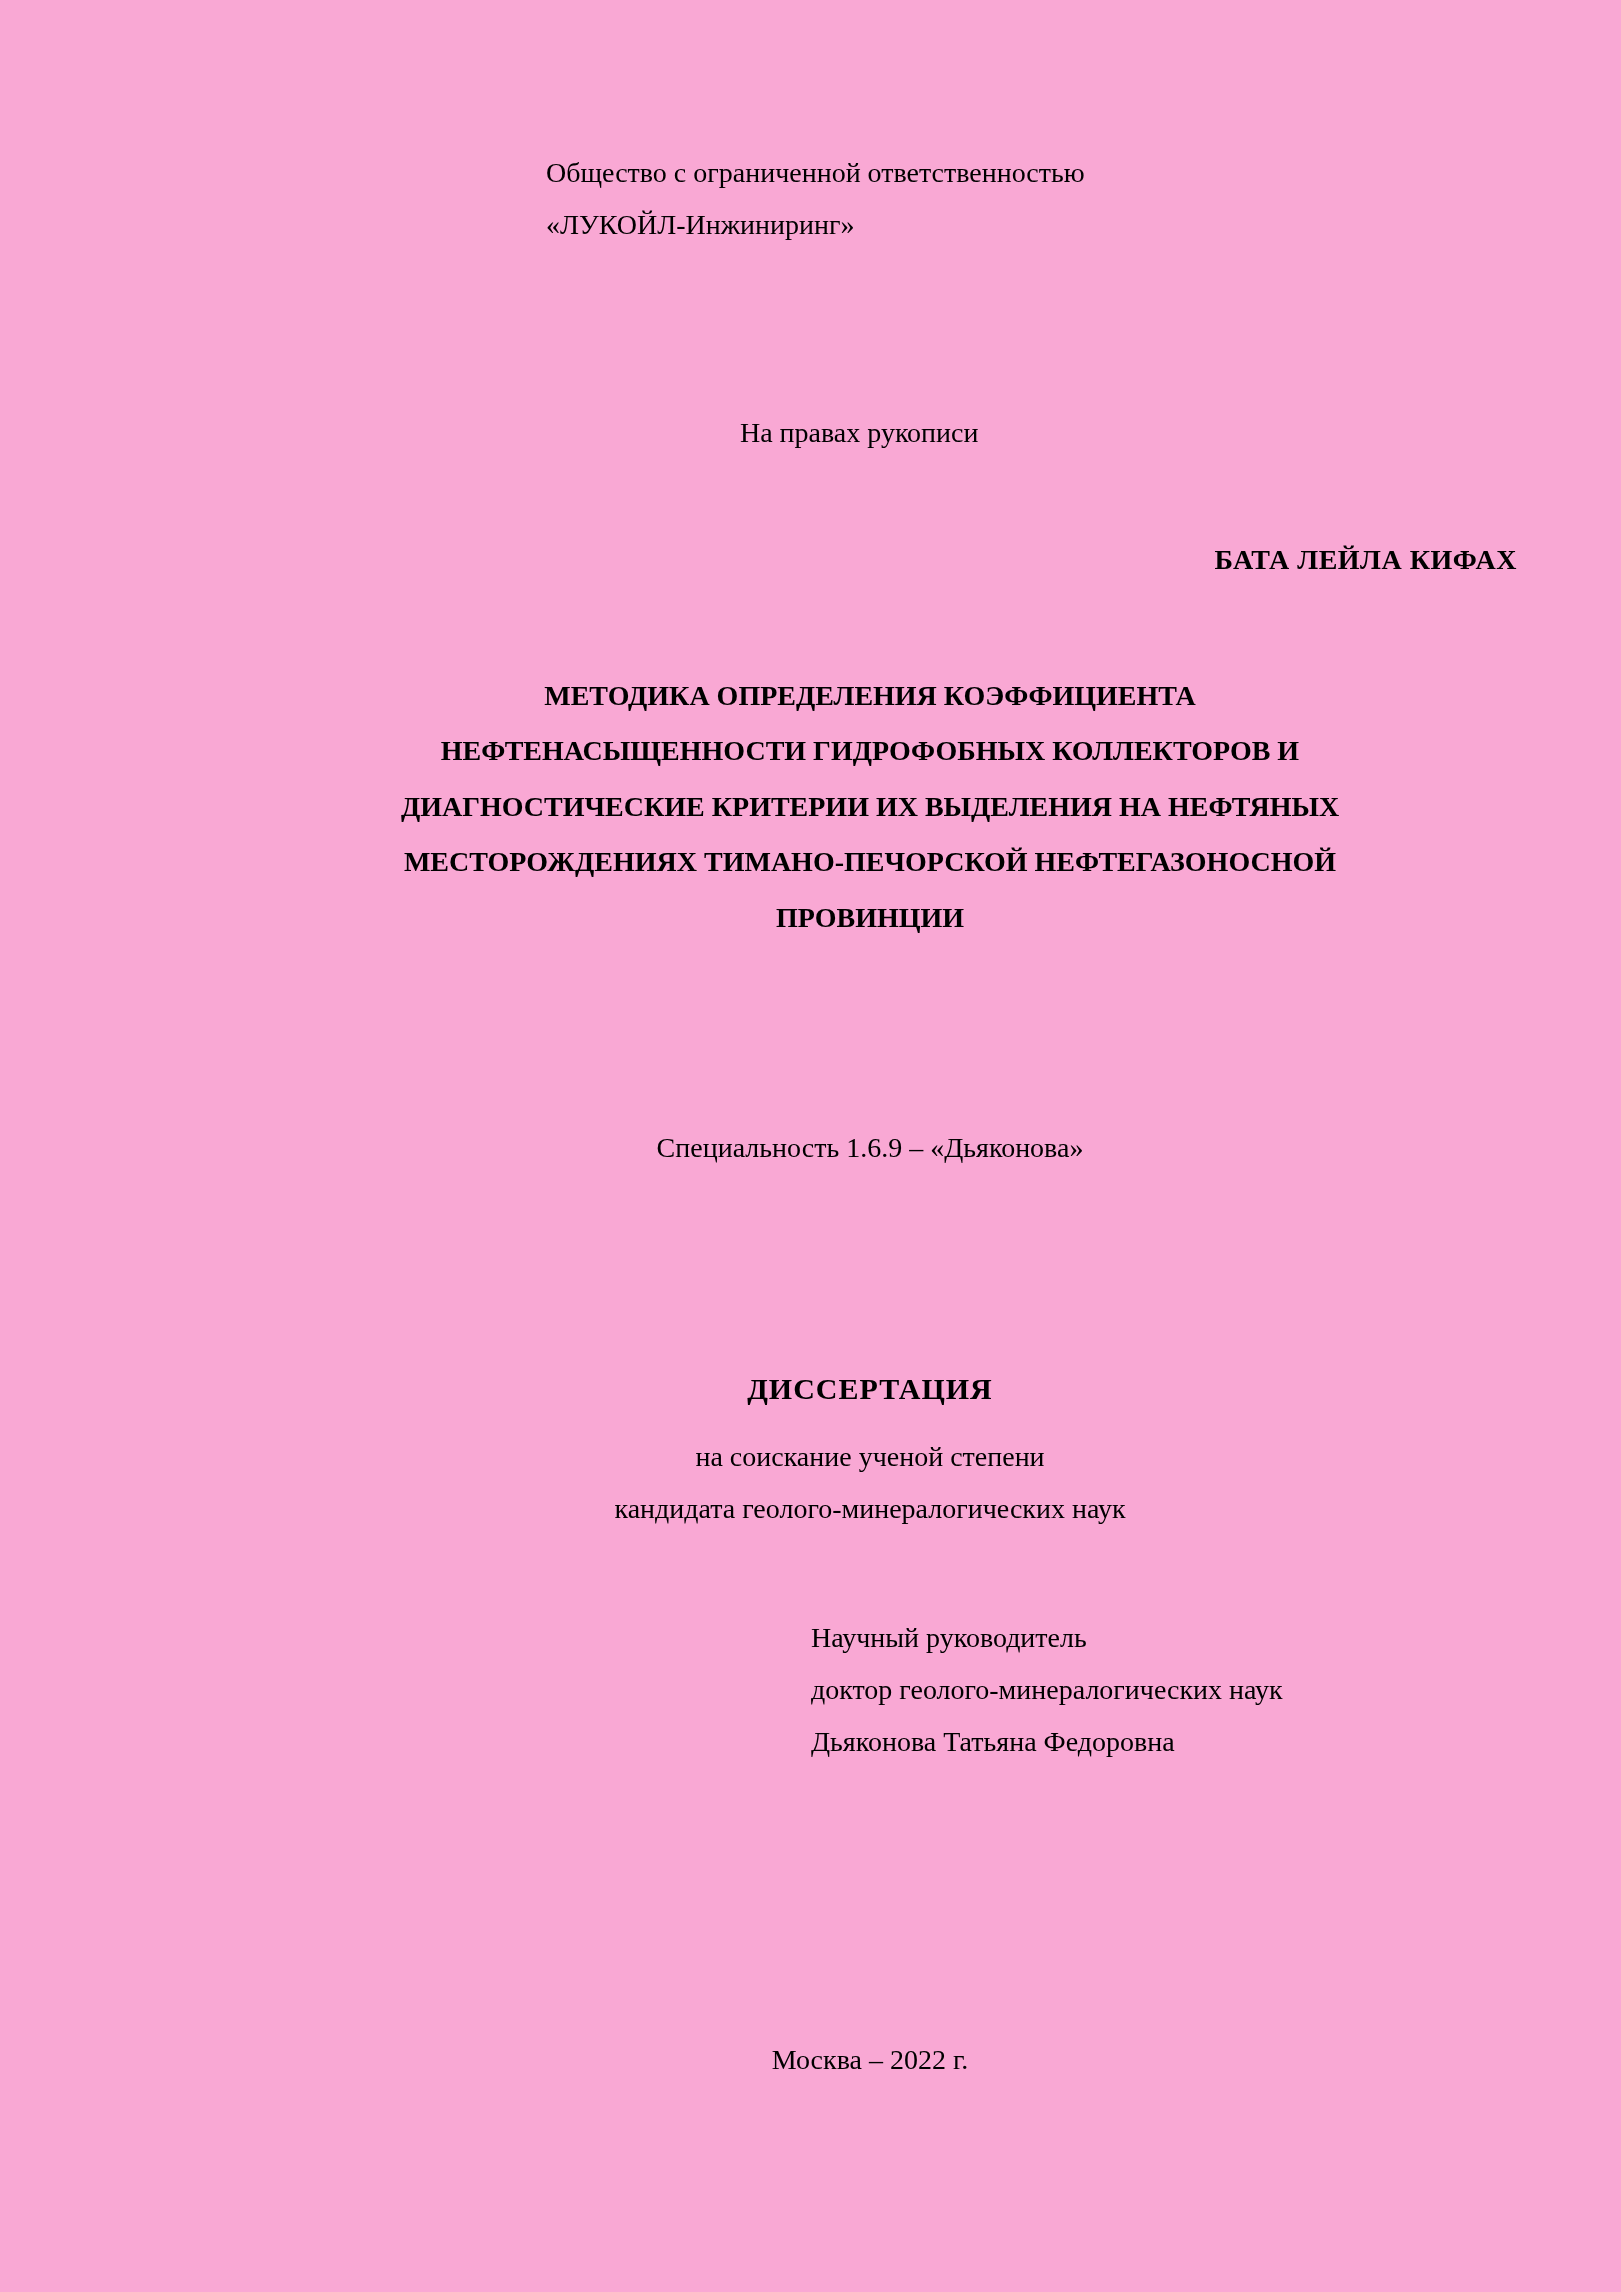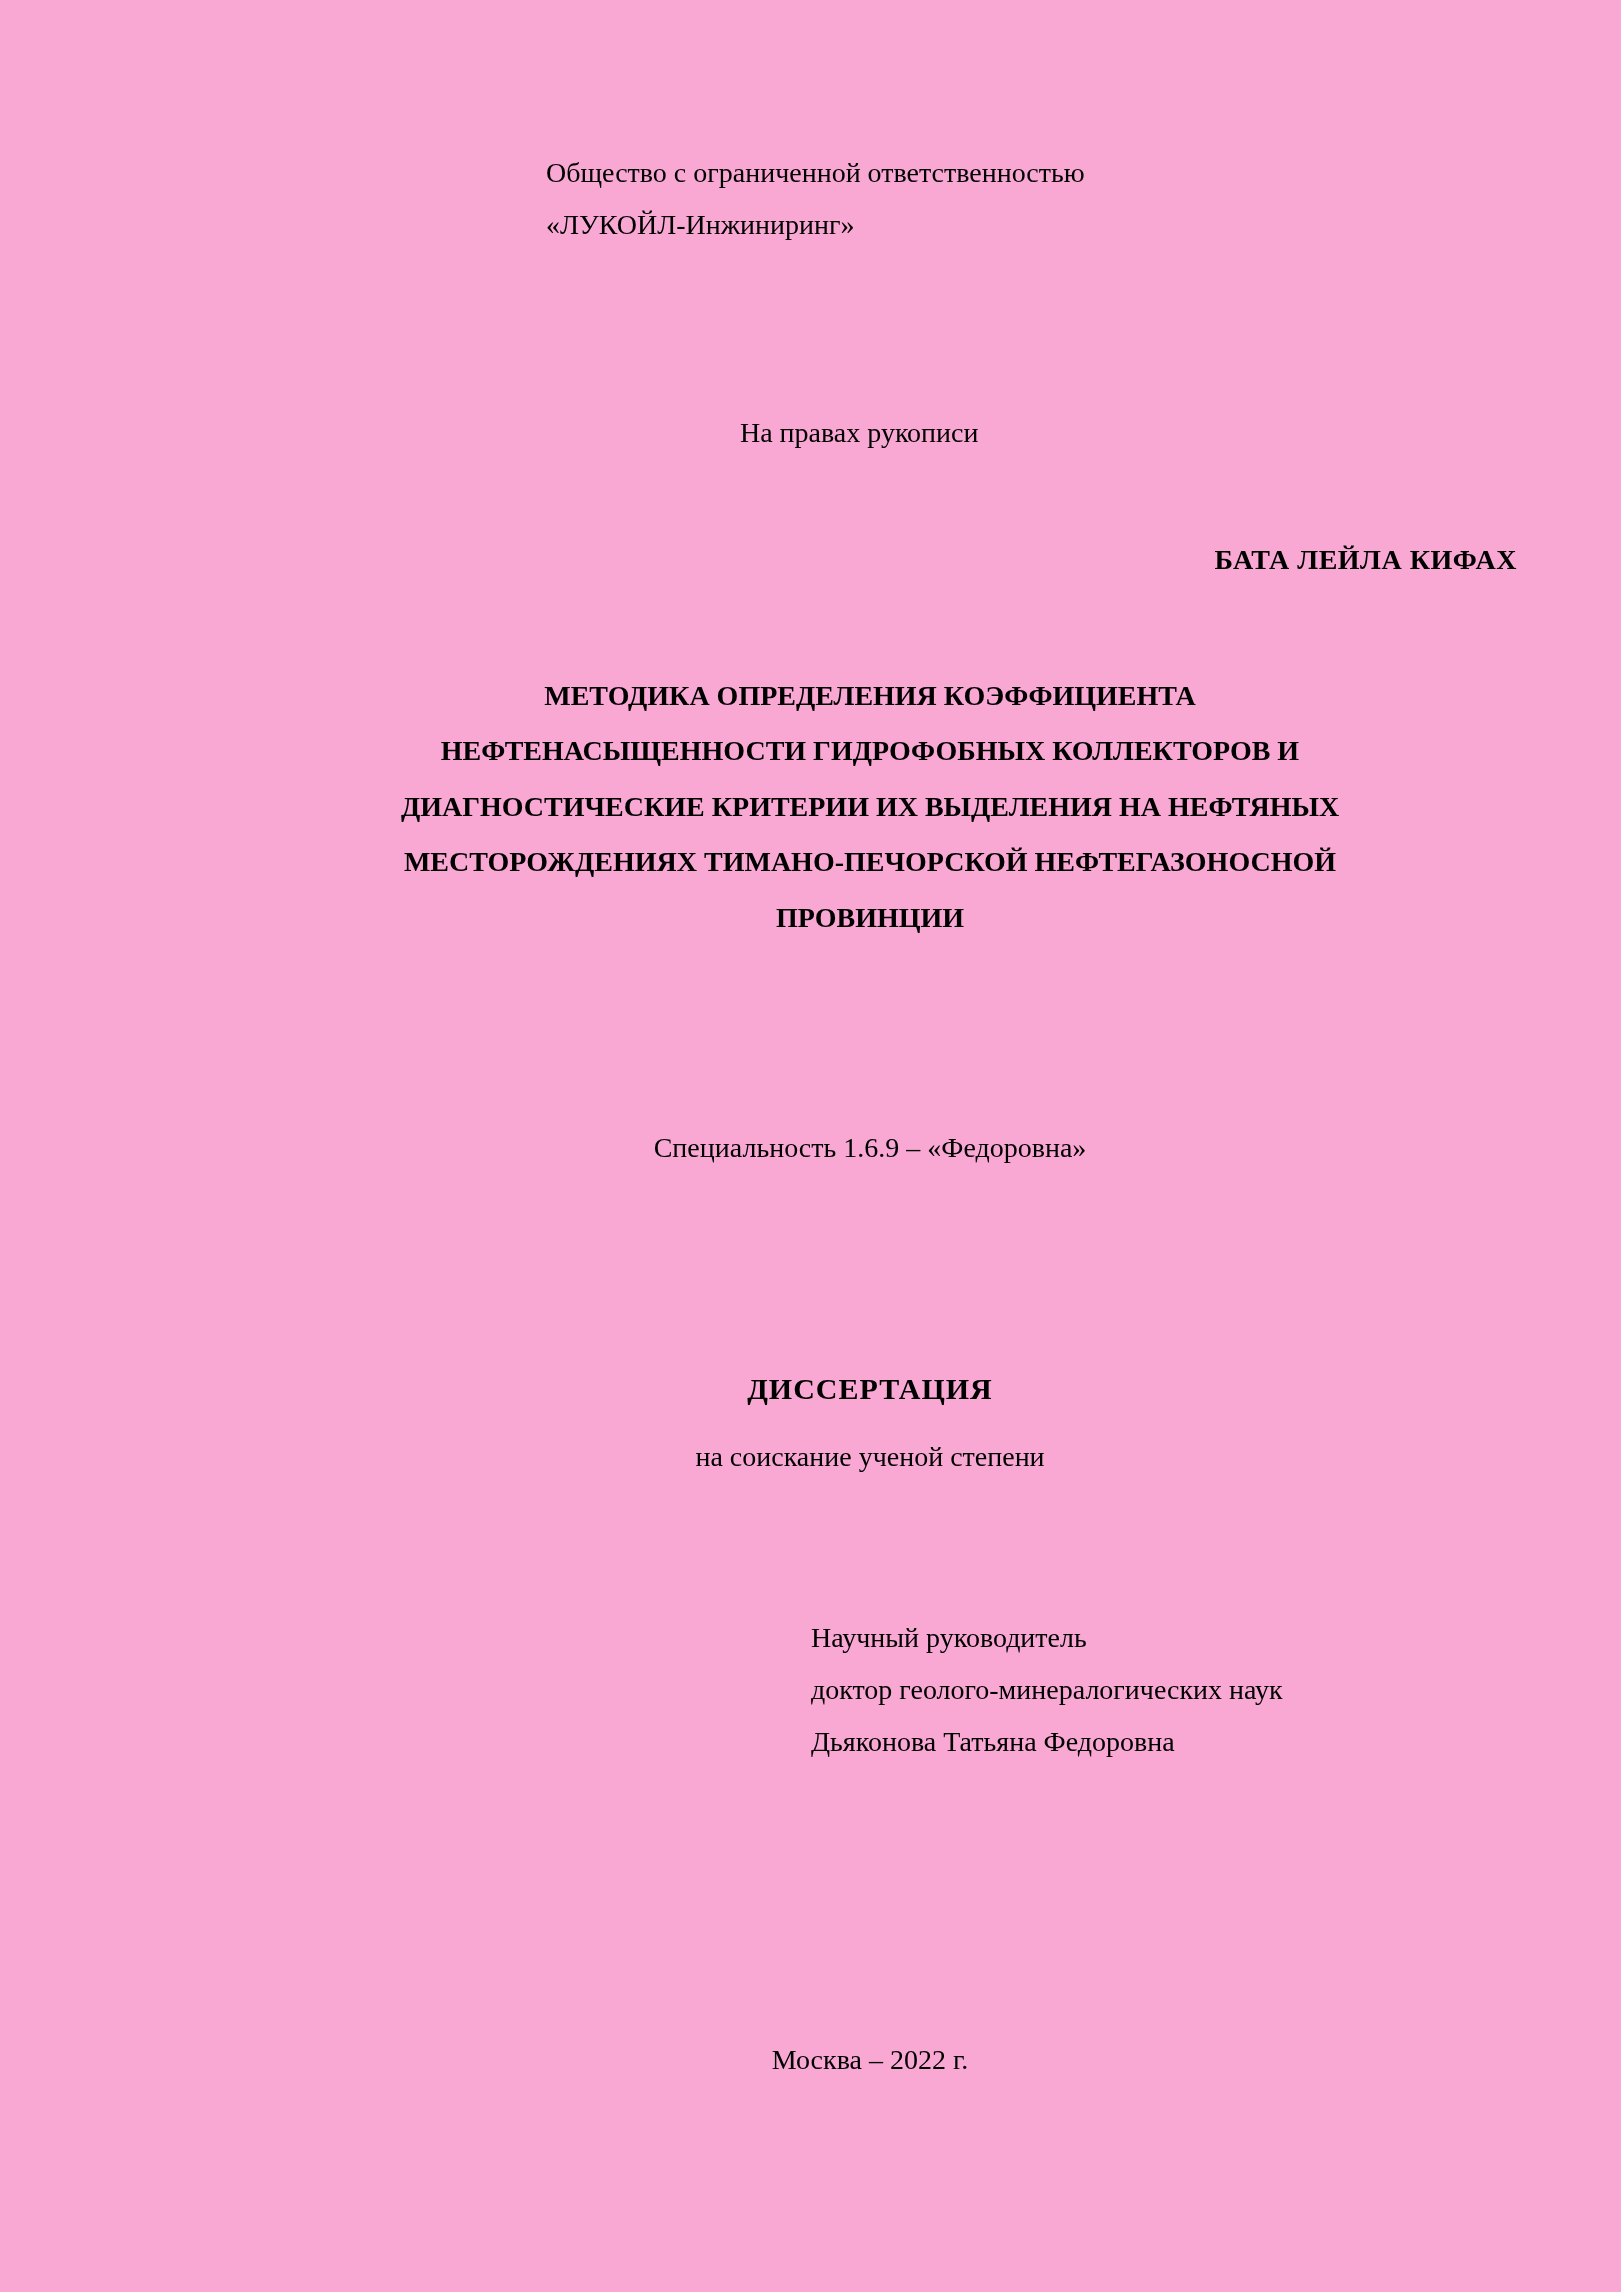--- a/index.html
+++ b/index.html
@@ -128,26 +128,27 @@
     <div class="author">БАТА ЛЕЙЛА КИФАХ</div>
 
     <div class="title">
       <div>МЕТОДИКА ОПРЕДЕЛЕНИЯ КОЭФФИЦИЕНТА</div>
       <div>НЕФТЕНАСЫЩЕННОСТИ ГИДРОФОБНЫХ КОЛЛЕКТОРОВ И</div>
       <div>ДИАГНОСТИЧЕСКИЕ КРИТЕРИИ ИХ ВЫДЕЛЕНИЯ НА НЕФТЯНЫХ</div>
       <div>МЕСТОРОЖДЕНИЯХ ТИМАНО-ПЕЧОРСКОЙ НЕФТЕГАЗОНОСНОЙ</div>
       <div>ПРОВИНЦИИ</div>
     </div>
 
-    <div class="specialty">Специальность 1.6.9 – «Федоровна»</div>
+    <div class="specialty">Специальность 1.6.9 – «Дьяконова»</div>
 
     <div class="diss-word">ДИССЕРТАЦИЯ</div>
 
     <div class="diss-sub">
       <div>на соискание ученой степени</div>
+      <div>кандидата геолого-минералогических наук</div>
     </div>
 
     <div class="supervisor">
       <div>Научный руководитель</div>
       <div>доктор геолого-минералогических наук</div>
       <div>Дьяконова Татьяна Федоровна</div>
     </div>
 
     <div class="city">Москва – 2022 г.</div>
 

